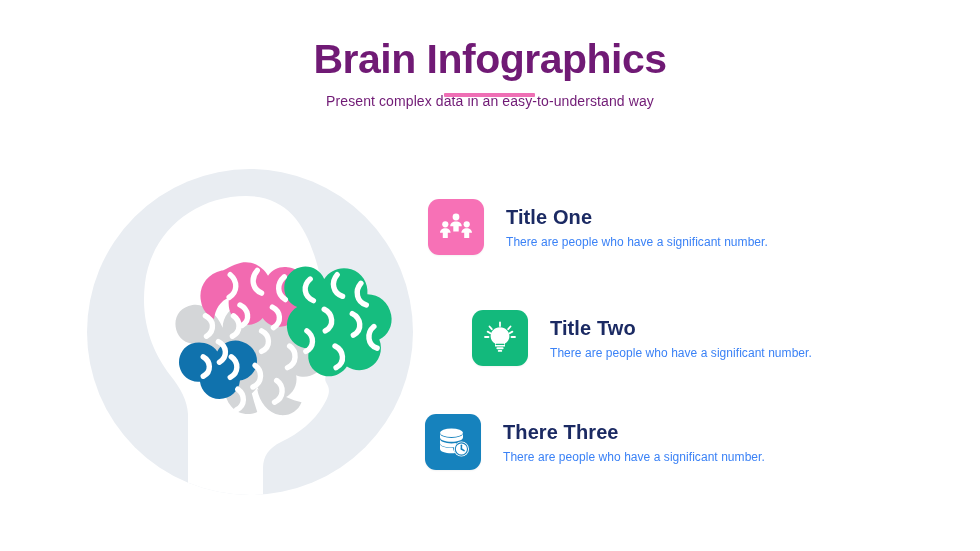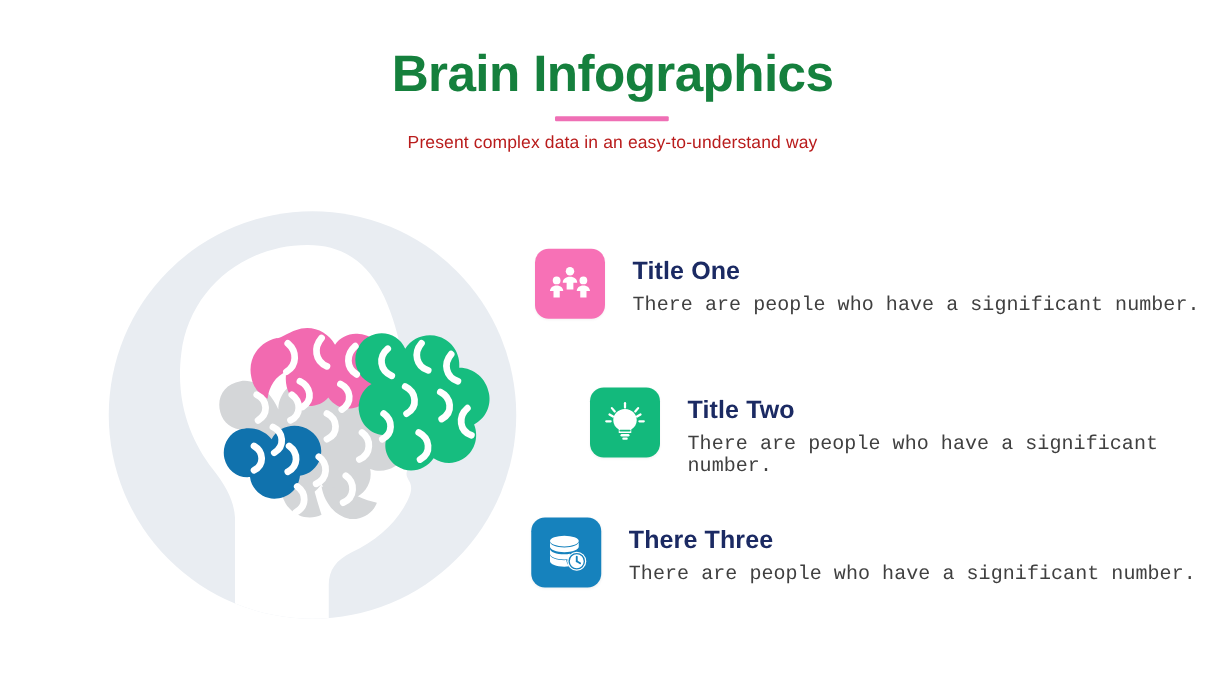--- a/index.html
+++ b/index.html
@@ -24,29 +24,29 @@
   .header {
     position: absolute;
     left: 0;
     top: 38px;
     width: 980px;
     text-align: center;
   }
   .title {
     font-size: 41px;
     font-weight: bold;
-    color: #15803d;
+    color: #701a75;
     letter-spacing: -0.5px;
     line-height: 1.05;
     margin: 0;
   }
   .subtitle {
-    margin: 24px 0 0 0;
+    margin: 12px 0 0 0;
     font-size: 14px;
-    color: #b91c1c;
+    color: #701a75;
     letter-spacing: 0.1px;
   }
   .accent-rule {
     position: absolute;
     left: 444px;
     top: 93px;
     width: 91px;
     height: 4px;
     background: #ef6fb5;
     border-radius: 1px;
@@ -89,25 +89,24 @@
     padding-top: 7px;
   }
   .item-title {
     font-size: 20px;
     font-weight: bold;
     color: #1b2a63;
     margin: 0;
     letter-spacing: 0.1px;
   }
   .item-desc {
-    font-size: 16px;
-    color: #404040;
+    font-size: 12px;
+    color: #3b82f6;
     margin: 6px 0 0 0;
     letter-spacing: 0.05px;
-    font-family: Liberation Mono, monospace;
   }
 </style>
 </head>
 <body>
 
 <div class="slide">
 
   <div class="header">
     <h1 class="title">Brain Infographics</h1>
     <p class="subtitle">Present complex data in an easy-to-understand way</p>

